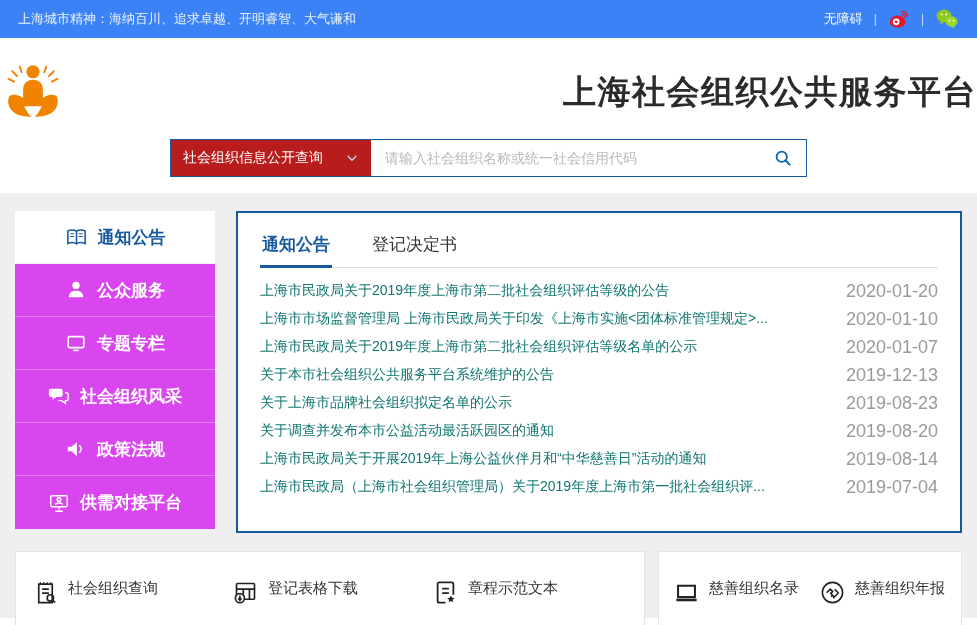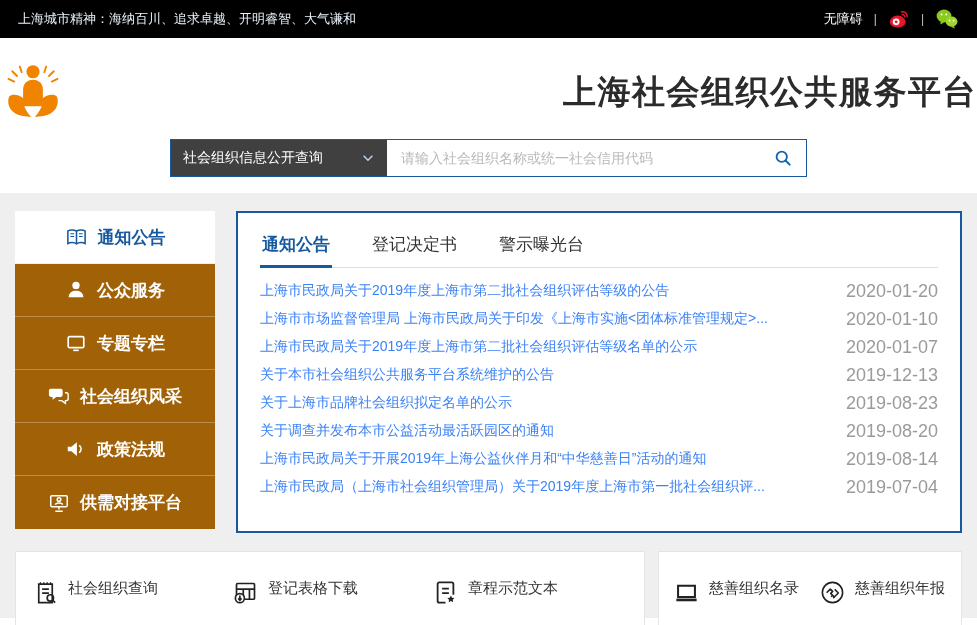--- a/index.html
+++ b/index.html
@@ -3,56 +3,56 @@
 <meta charset="utf-8">
 <style>
   * { margin:0; padding:0; box-sizing:border-box; }
   html,body { width:977px; height:625px; overflow:hidden; }
   body {
     font-family:"Liberation Sans","DejaVu Sans",sans-serif;
     background:#ffffff; color:#333;
   }
   
   .topbar {
-    height:38px; background:#000000; color:#e9f3fc;
+    height:38px; background:#3b82f6; color:#e9f3fc;
     display:flex; align-items:center; justify-content:space-between;
     padding:0 18px; font-size:13px;
   }
   .topbar-right { display:flex; align-items:center; gap:11px; color:#fff; }
   .topbar-sep { color:rgba(255,255,255,.75); font-size:12px; }
   .topbar .sns { display:flex; align-items:center; cursor:pointer; }
   
   .header { background:#fff; padding-top:20px; padding-bottom:16px; }
   .brand { display:flex; align-items:center; justify-content:space-between; gap:16px; }
   .brand-title { font-size:33px; font-weight:bold; color:#2b2b2b; letter-spacing:1.5px; }
   .search-row {
     width:637px; height:38px; margin:13px auto 0;
     display:flex; border:1px solid #17599e; background:#fff;
   }
   .search-cat {
-    width:216px; background:#404040; color:#fff; font-size:14px;
+    width:200px; background:#b91c1c; color:#fff; font-size:14px;
     display:flex; align-items:center; justify-content:space-between;
     padding:13px 12px; cursor:pointer; flex:none;
   }
   .search-input {
     flex:1; border:none; outline:none; padding:0 14px; font-size:14px; color:#333;
     font-family:"Liberation Sans","DejaVu Sans",sans-serif;
   }
   .search-input::placeholder { color:#b9b9b9; }
   .search-btn {
     width:46px; background:#fff; border:none; cursor:pointer;
     display:flex; align-items:center; justify-content:center;
   }
   
   .gray { background:#efefef; padding:18px 15px 0; height:425px; }
   .cols { display:flex; gap:21px; }
   
   .sidebar { width:200px; flex:none; }
   .side-item {
-    height:53px; background:#a16207; color:#fff;
+    height:53px; background:#d946ef; color:#fff;
     display:flex; align-items:center; justify-content:center; gap:10px;
     font-size:17px; font-weight:bold; cursor:pointer;
     border-bottom:1px solid rgba(255,255,255,.28);
   }
   .side-item:last-child { border-bottom:none; }
   .side-item.active { background:#ffffff; color:#17599e; border-bottom:1px solid #efefef; }
   .side-item .icn { display:flex; align-items:center; }
   
   .main-card {
     flex:1; background:#fff; border:2px solid #17599e; height:322px;
@@ -62,21 +62,21 @@
   .tab {
     font-size:17px; color:#333; padding:6px 2px 9px; cursor:pointer;
     border-bottom:3px solid transparent; margin-bottom:-1px;
   }
   .tab.active { color:#17599e; font-weight:bold; border-bottom-color:#17599e; }
   .news { padding-top:9px; }
   .news-row {
     display:flex; align-items:center; justify-content:space-between;
     height:28px; cursor:pointer;
   }
-  .news-title { font-size:14px; color:#3b82f6; white-space:nowrap; overflow:hidden; }
+  .news-title { font-size:14px; color:#0f766e; white-space:nowrap; overflow:hidden; }
   .news-date { font-size:18px; color:#9a9a9a; flex:none; margin-left:3px; }
   
   .quick-row { display:flex; gap:13px; margin-top:18px; }
   .quick-card {
     background:#fff; border:1px solid #e4e4e4; height:82px;
     display:flex; align-items:center;
   }
   .quick-card.left { width:630px; padding-left:16px; gap:74px; }
   .quick-card.right { width:304px; padding-left:14px; gap:20px; }
   .quick-item { display:flex; align-items:flex-start; gap:9px; cursor:pointer; }
@@ -219,21 +219,20 @@
             </svg>
         </span>
         <span>供需对接平台</span>
       </div>
     </div>
 
     <div class="main-card">
       <div class="tabs">
         <div class="tab active">通知公告</div>
         <div class="tab">登记决定书</div>
-        <div class="tab">警示曝光台</div>
       </div>
       <div class="news">
 
           <div class="news-row">
             <span class="news-title">上海市民政局关于2019年度上海市第二批社会组织评估等级的公告</span>
             <span class="news-date">2020-01-20</span>
           </div>
 
           <div class="news-row">
             <span class="news-title">上海市市场监督管理局 上海市民政局关于印发《上海市实施&lt;团体标准管理规定&gt;...</span>

